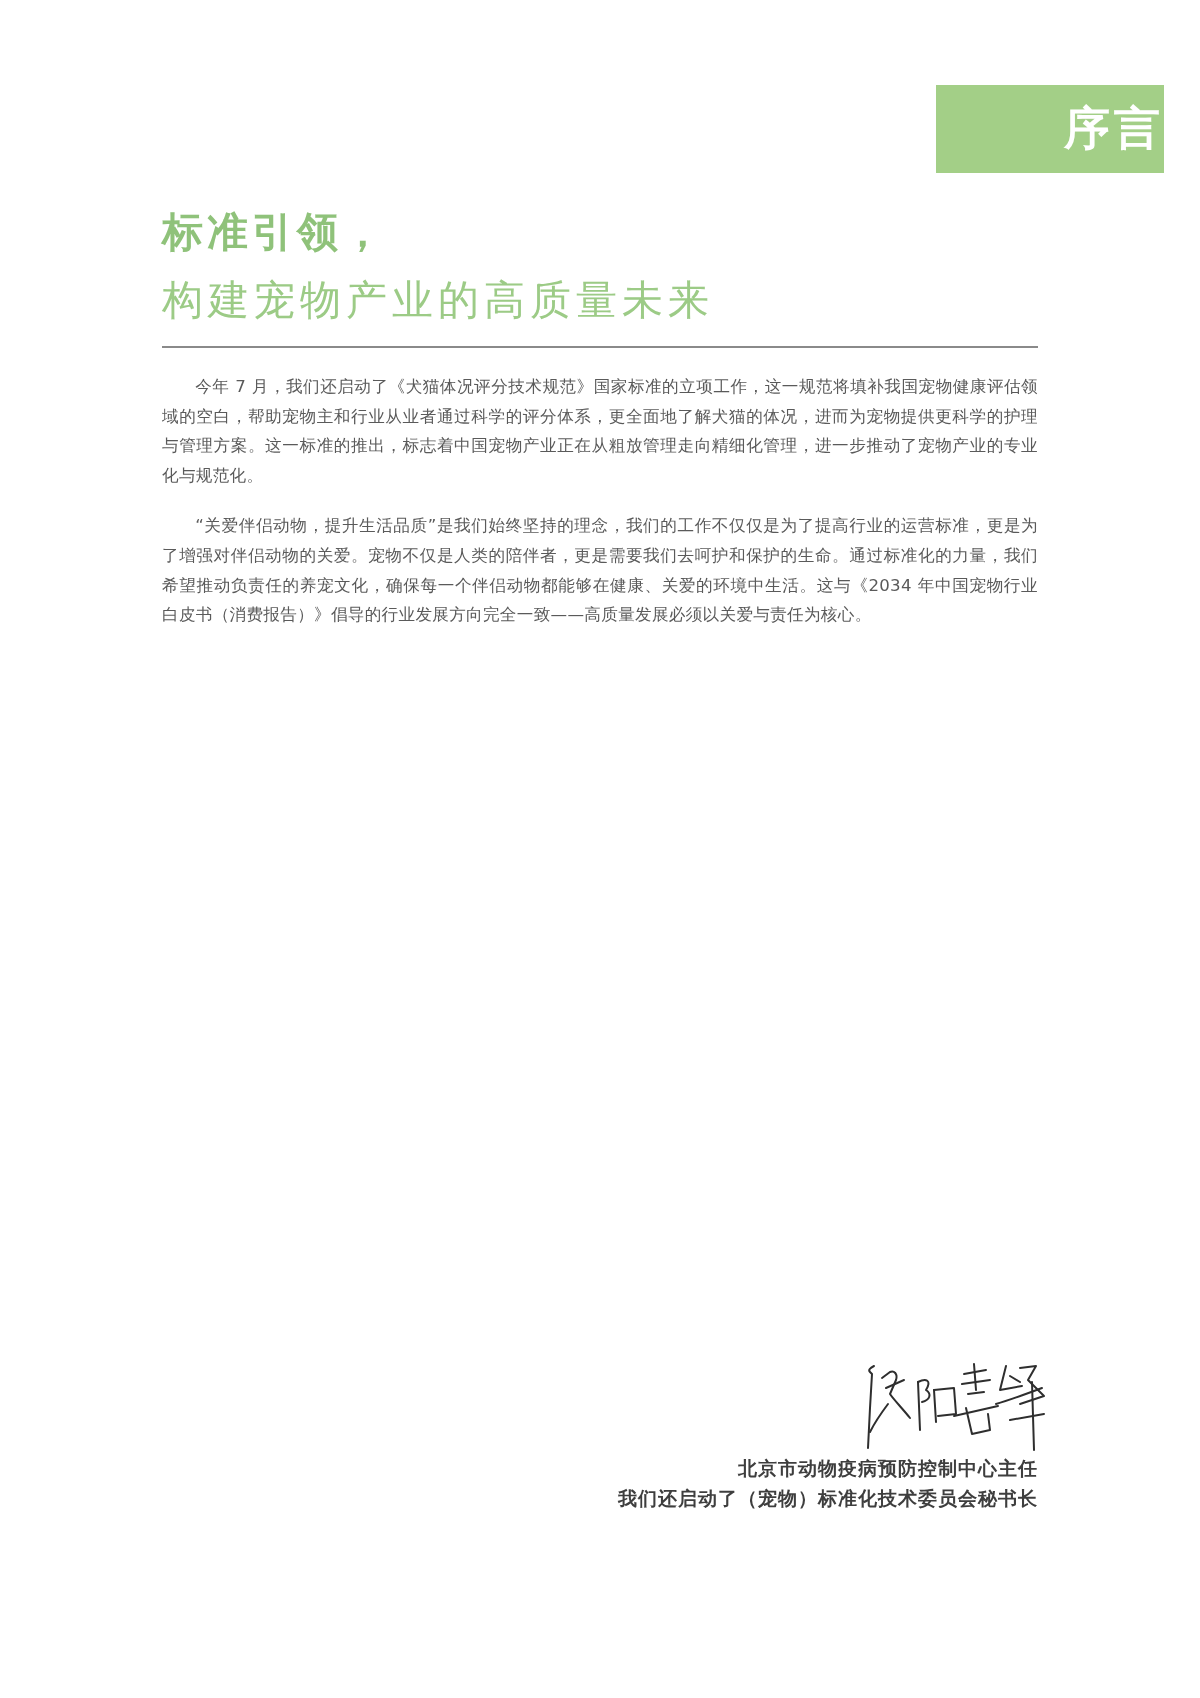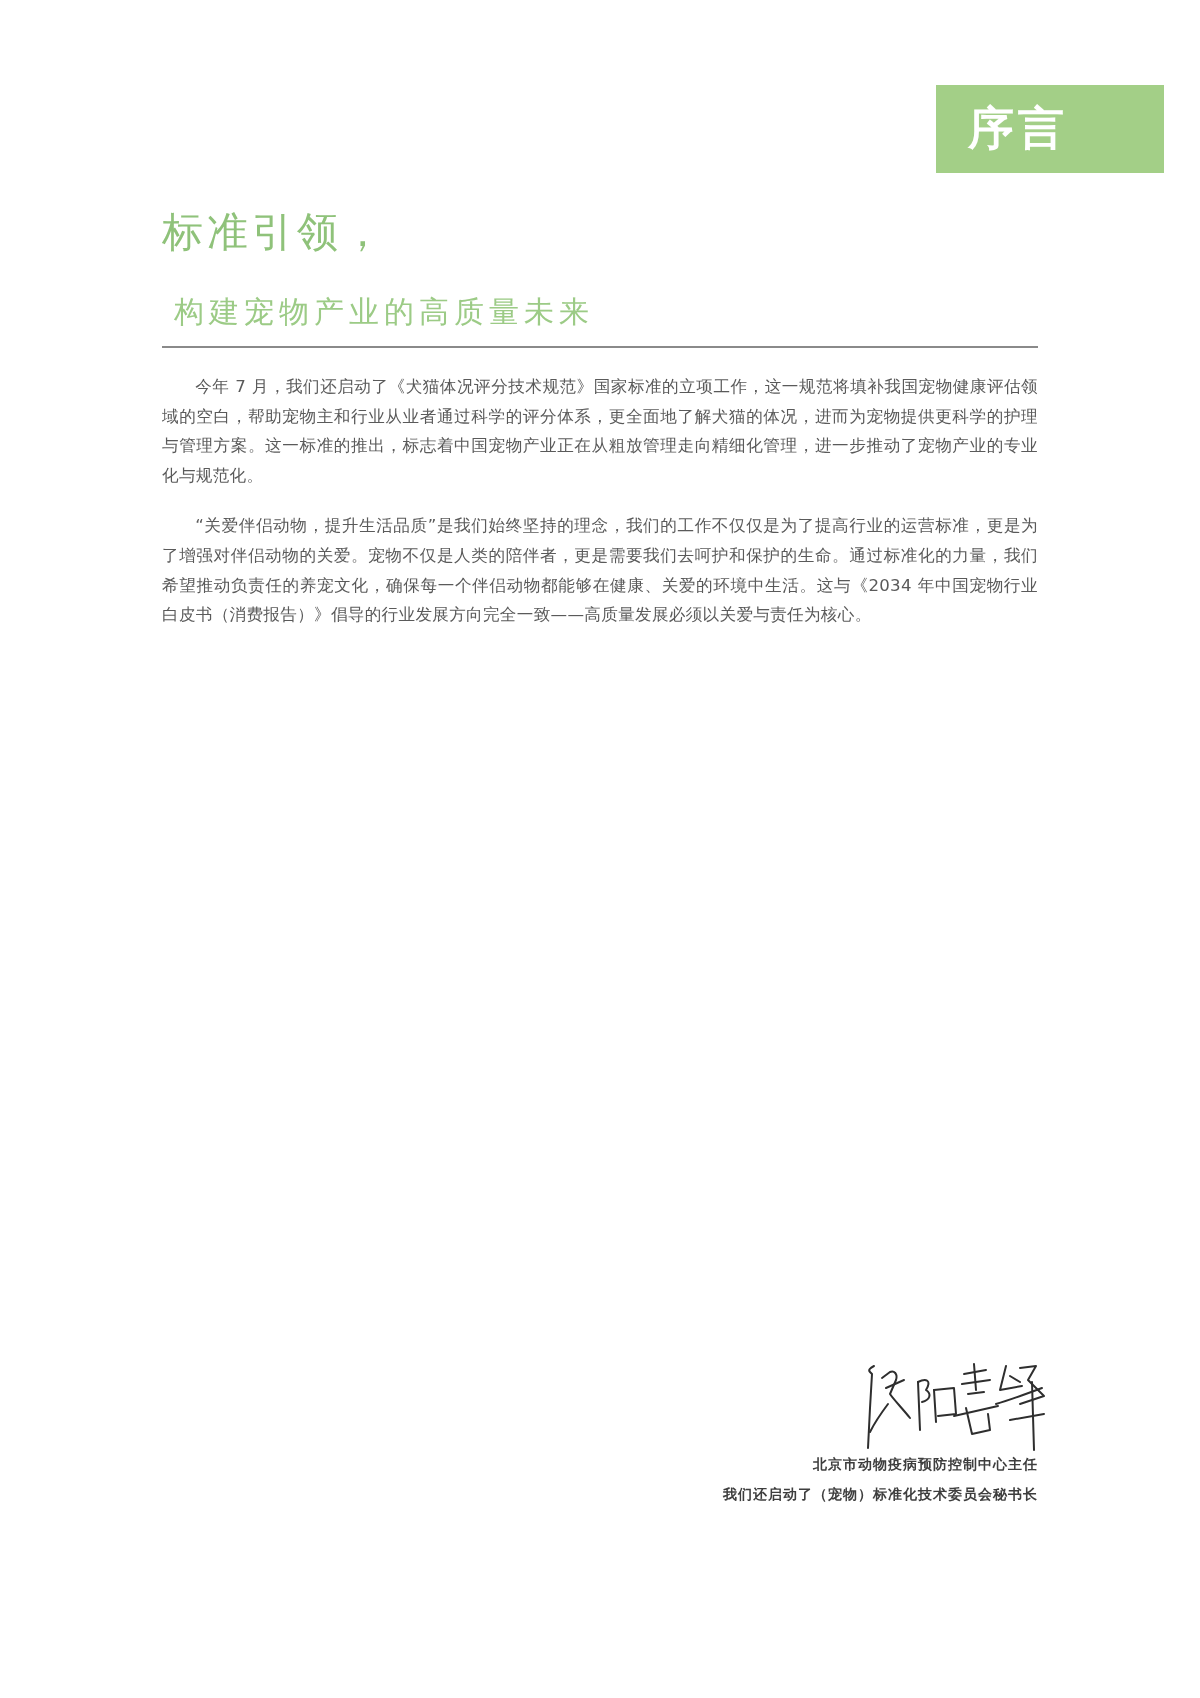--- a/index.html
+++ b/index.html
@@ -19,48 +19,49 @@
       position: absolute;
       left: 936px;
       top: 85px;
       width: 228px;
       height: 88px;
       background: #a3cf87;
       display: flex;
       align-items: center;
       padding-left: 32px;
       box-sizing: border-box;
+      justify-content: flex-end;
     }
     .badge-text {
       color: #ffffff;
       font-size: 46px;
       font-weight: bold;
       letter-spacing: 4px;
     }
     .title-main {
       position: absolute;
       left: 162px;
       top: 204px;
       font-size: 41px;
-      font-weight: normal;
+      font-weight: bold;
       color: #8fc27a;
       letter-spacing: 4px;
       line-height: 56px;
       margin: 0;
     }
     .title-sub {
       position: absolute;
       left: 162px;
       top: 270px;
-      font-size: 30px;
+      font-size: 41px;
       font-weight: normal;
       color: #9ccb86;
       letter-spacing: 5px;
       line-height: 60px;
-      margin: 12px;
+      margin: 0;
     }
     .divider {
       position: absolute;
       left: 162px;
       top: 346px;
       width: 876px;
       height: 2px;
       background: #8a8a8a;
     }
     .body-text {
@@ -82,21 +83,21 @@
       position: absolute;
       left: 860px;
       top: 1360px;
       width: 190px;
       height: 95px;
     }
     .attrib {
       position: absolute;
       right: 162px;
       text-align: right;
-      font-size: 14px;
+      font-size: 19px;
       font-weight: bold;
       color: #3e3e3e;
       letter-spacing: 1px;
     }
     .attrib-1 { top: 1456px; }
     .attrib-2 { top: 1486px; }
   </style>
 </head>
 <body>
 

